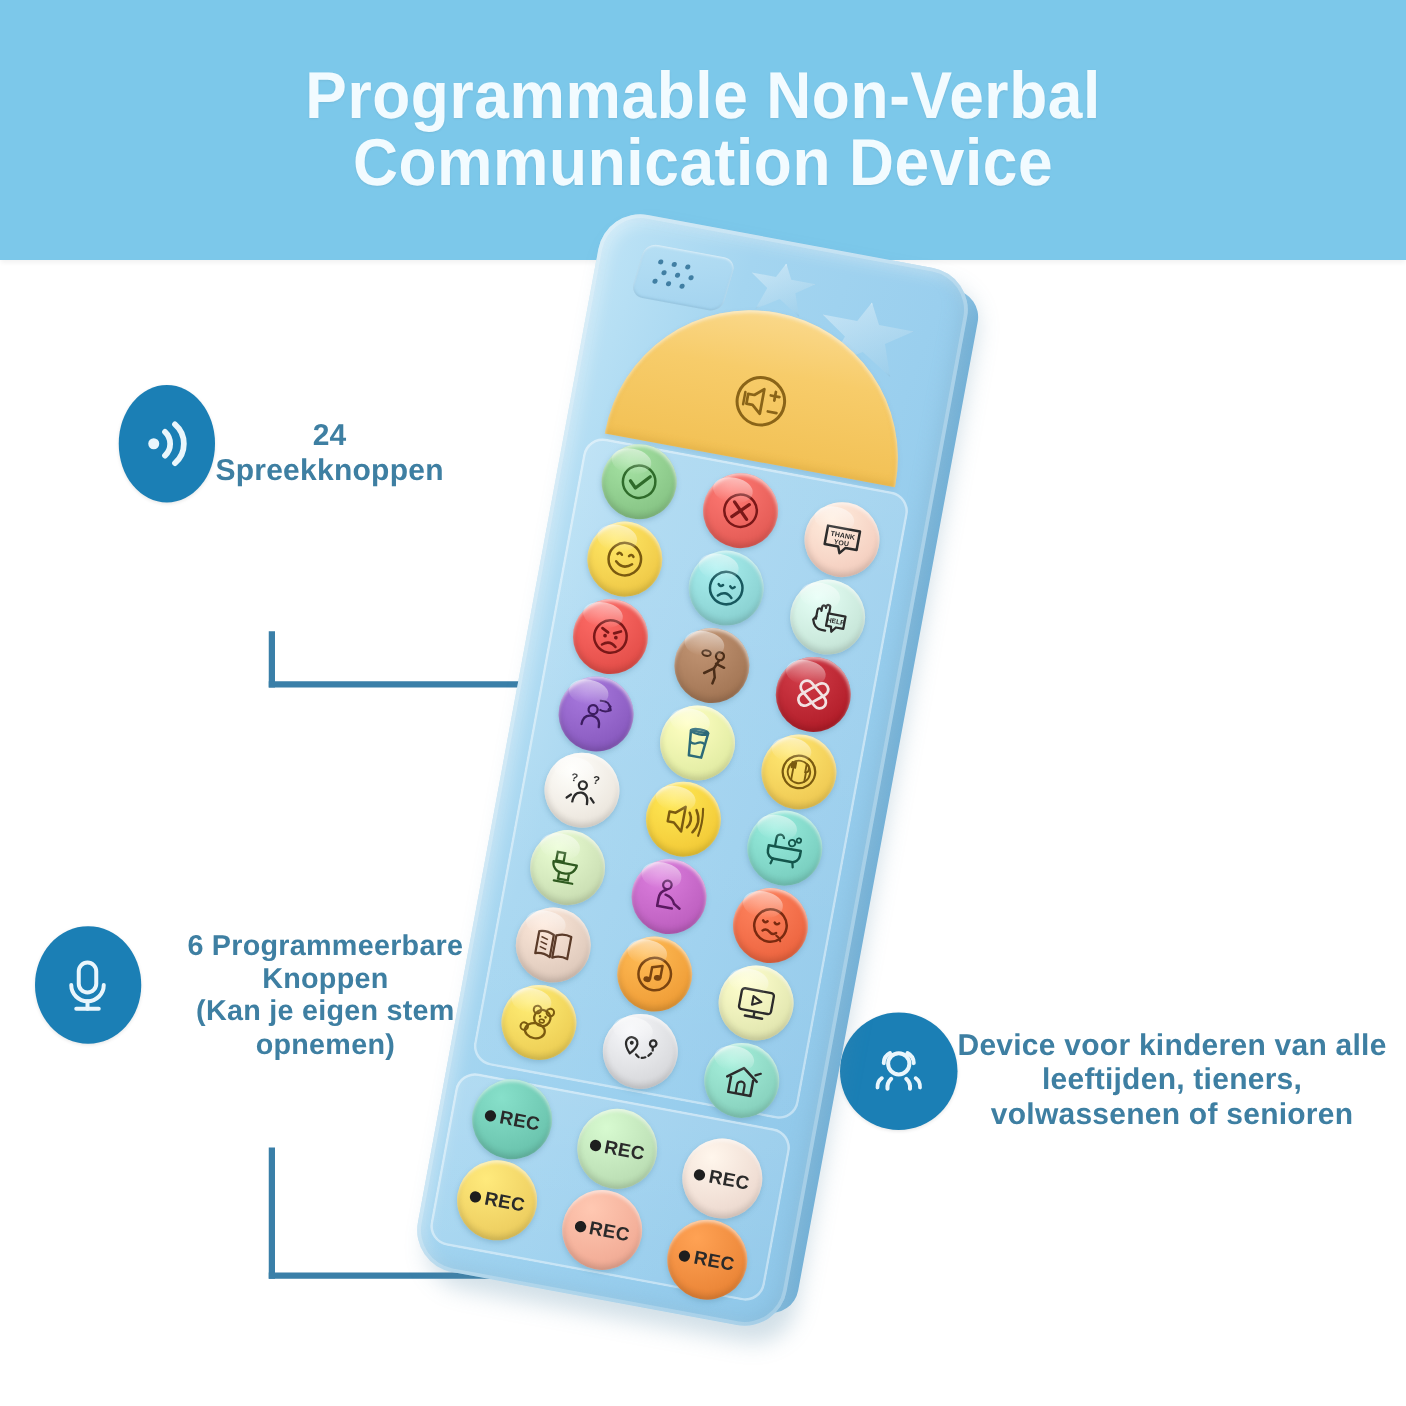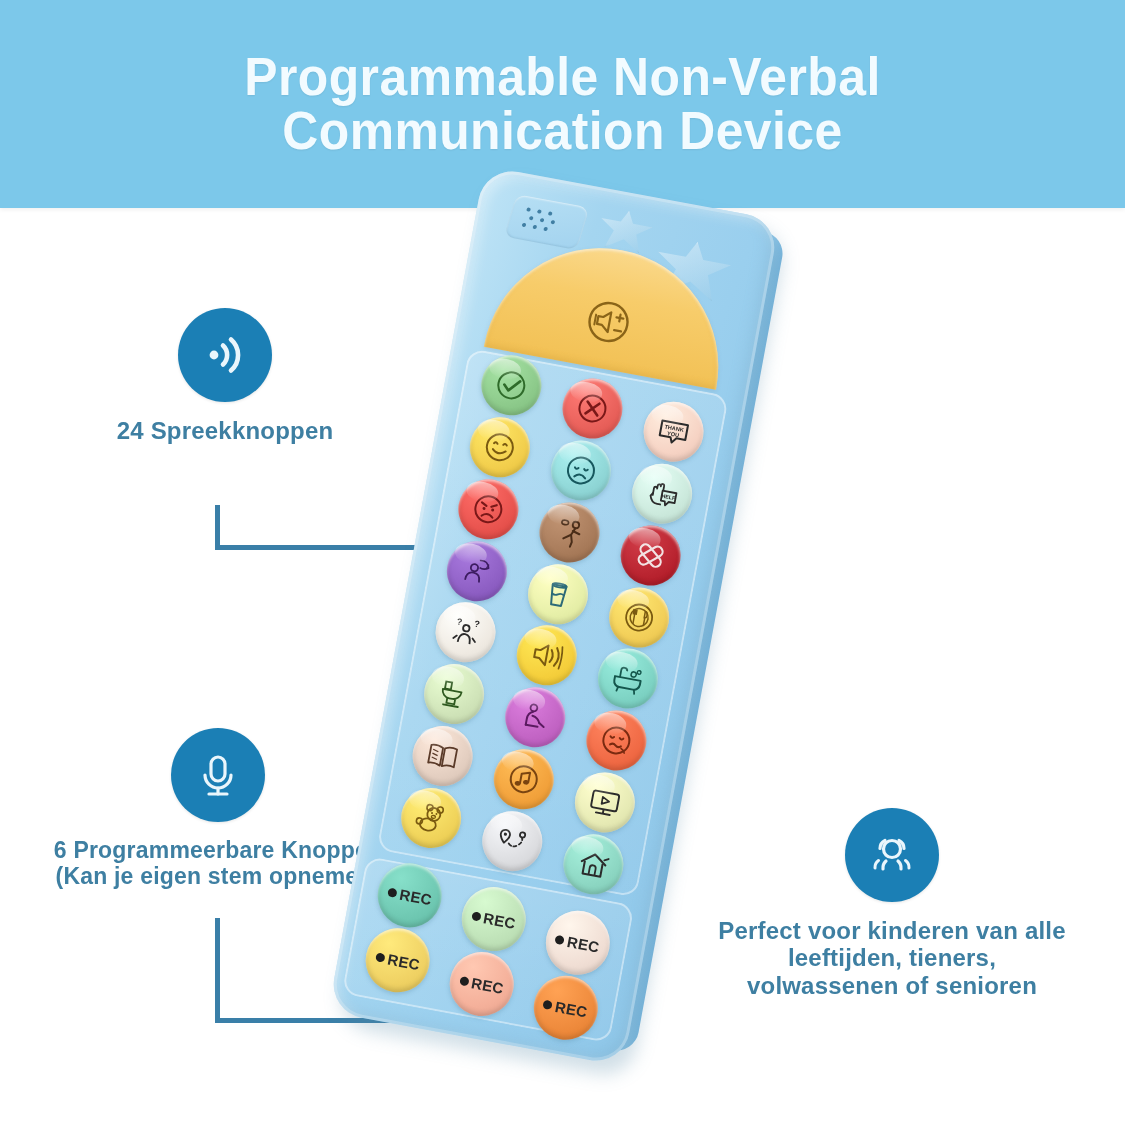--- a/index.html
+++ b/index.html
@@ -26,21 +26,21 @@
     font-size:53px;
     line-height:1.02;
     text-align:center;
     letter-spacing:0.5px;
     transform:scaleX(0.94);
     text-shadow:0 1px 2px rgba(0,0,0,0.07);
     padding:0 20px;
   }
 
   
-  .feature{position:absolute;display:flex;flex-direction:column;align-items:center;}
+  .feature{position:absolute;display:flex;align-items:center;}
   .feat-icon{
     width:94px;height:94px;border-radius:50%;
     background:#1B7FB5;
     display:flex;align-items:center;justify-content:center;
     box-shadow:0 1px 3px rgba(0,0,0,0.10);
   }
   .feat-icon svg{display:block;}
   .feat-label{
     margin-top:15px;
     color:#3E7FA2;
@@ -249,21 +249,21 @@
       <svg width="58" height="58" viewBox="0 0 58 58">
         <circle cx="29" cy="23" r="8.5" stroke="#EAF6FC" stroke-width="3.2" fill="none"></circle>
         <path d="M17 22.5 A9 9 0 0 1 22 14.5" stroke="#EAF6FC" stroke-width="3.2" fill="none" stroke-linecap="round"></path>
         <path d="M41 22.5 A9 9 0 0 0 36 14.5" stroke="#EAF6FC" stroke-width="3.2" fill="none" stroke-linecap="round"></path>
         <path d="M20 43 A9.5 9.5 0 0 1 23 35" stroke="#EAF6FC" stroke-width="3.2" fill="none" stroke-linecap="round"></path>
         <path d="M38 43 A9.5 9.5 0 0 0 35 35" stroke="#EAF6FC" stroke-width="3.2" fill="none" stroke-linecap="round"></path>
         <path d="M12 42 A8.5 8.5 0 0 1 15.5 34.5" stroke="#EAF6FC" stroke-width="3" fill="none" stroke-linecap="round"></path>
         <path d="M46 42 A8.5 8.5 0 0 0 42.5 34.5" stroke="#EAF6FC" stroke-width="3" fill="none" stroke-linecap="round"></path>
       </svg>
     </div>
-    <div class="feat-label">Perfect voor kinderen van alle
+    <div class="feat-label">Device voor kinderen van alle
 leeftijden, tieners,
 volwassenen of senioren</div>
   </div>
 
   <div id="device-wrap">
     <div class="device">
       <div class="device-edge"></div>
       <div class="device-body">
 
         <div class="emboss" id="emb1"></div>

